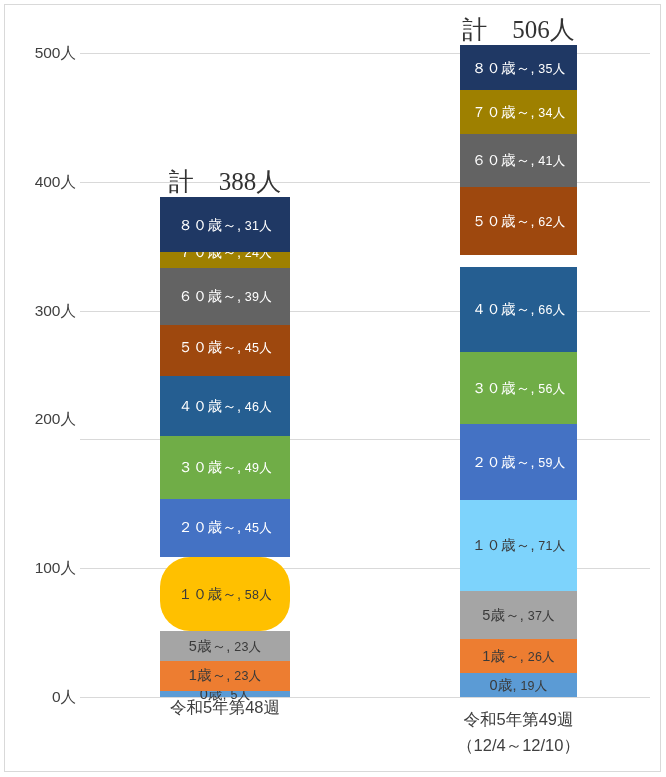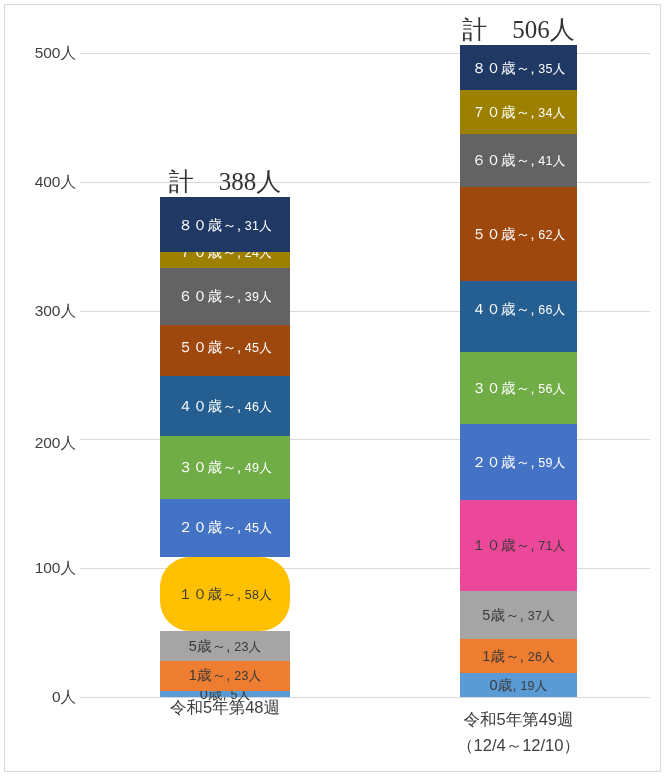--- a/index.html
+++ b/index.html
@@ -125,21 +125,21 @@
 </head>
 <body>
 
 <div id="chart-root">
 
   <div id="chart-frame"></div>
 
   <div id="y-axis-labels">
       <div class="axis-tick-label" style="top: 677px;">0人</div>
       <div class="axis-tick-label" style="top: 548.2px;">100人</div>
-      <div class="axis-tick-label" style="top: 423px; text-align: right;">200人</div>
+      <div class="axis-tick-label" style="top: 399px; text-align: right;">200人</div>
       <div class="axis-tick-label" style="top: 290.6px;">300人</div>
       <div class="axis-tick-label" style="top: 161.8px;">400人</div>
       <div class="axis-tick-label" style="top: 33px;">500人</div>
     </div>
 
   <div id="plot-area">
       <div class="gridline" style="top: 677px;"></div>
       <div class="gridline" style="top: 548.2px;"></div>
       <div class="gridline" style="top: 419.4px;"></div>
       <div class="gridline" style="top: 290.6px;"></div>
@@ -184,33 +184,33 @@
       <div class="bar-column" style="left: 380px; width: 117px; height: 677px;">
         <div class="bar-segment" style="background: rgb(91, 155, 213); top: 652.528px; height: 24.472px;">
           <span class="segment-label label-dark"><span class="age">0歳,</span><span class="count"> 19人</span></span>
         </div>
         <div class="bar-segment" style="background: rgb(237, 125, 49); top: 619.04px; height: 33.488px;">
           <span class="segment-label label-dark"><span class="age">1歳～,</span><span class="count"> 26人</span></span>
         </div>
         <div class="bar-segment" style="background: rgb(165, 165, 165); top: 571.384px; height: 47.656px;">
           <span class="segment-label label-dark"><span class="age">5歳～,</span><span class="count"> 37人</span></span>
         </div>
-        <div class="bar-segment" style="background: #ec4899; top: 479.936px; height: 91.448px;">
+        <div class="bar-segment" style="background: #7dd3fc; top: 479.936px; height: 91.448px;">
           <span class="segment-label label-dark"><span class="age">１０歳～,</span><span class="count"> 71人</span></span>
         </div>
         <div class="bar-segment" style="background: rgb(68, 114, 196); top: 403.944px; height: 75.992px;">
           <span class="segment-label label-light"><span class="age">２０歳～,</span><span class="count"> 59人</span></span>
         </div>
         <div class="bar-segment" style="background: rgb(112, 173, 71); top: 331.816px; height: 72.128px;">
           <span class="segment-label label-light"><span class="age">３０歳～,</span><span class="count"> 56人</span></span>
         </div>
         <div class="bar-segment" style="background: rgb(37, 94, 145); top: 246.808px; height: 85.008px;">
           <span class="segment-label label-light"><span class="age">４０歳～,</span><span class="count"> 66人</span></span>
         </div>
-        <div class="bar-segment" style="background: rgb(158, 72, 14); top: 166.952px; height: 94px;">
+        <div class="bar-segment" style="background: rgb(158, 72, 14); top: 166.952px; height: 68px;">
           <span class="segment-label label-light"><span class="age">５０歳～,</span><span class="count"> 62人</span></span>
         </div>
         <div class="bar-segment" style="background: rgb(99, 99, 99); top: 114.144px; height: 52.808px;">
           <span class="segment-label label-light"><span class="age">６０歳～,</span><span class="count"> 41人</span></span>
         </div>
         <div class="bar-segment" style="background: rgb(158, 128, 0); top: 70.352px; height: 43.792px;">
           <span class="segment-label label-light"><span class="age">７０歳～,</span><span class="count"> 34人</span></span>
         </div>
         <div class="bar-segment" style="background: rgb(31, 56, 100); top: 25.272px; height: 45.08px;">
           <span class="segment-label label-light"><span class="age">８０歳～,</span><span class="count"> 35人</span></span>

